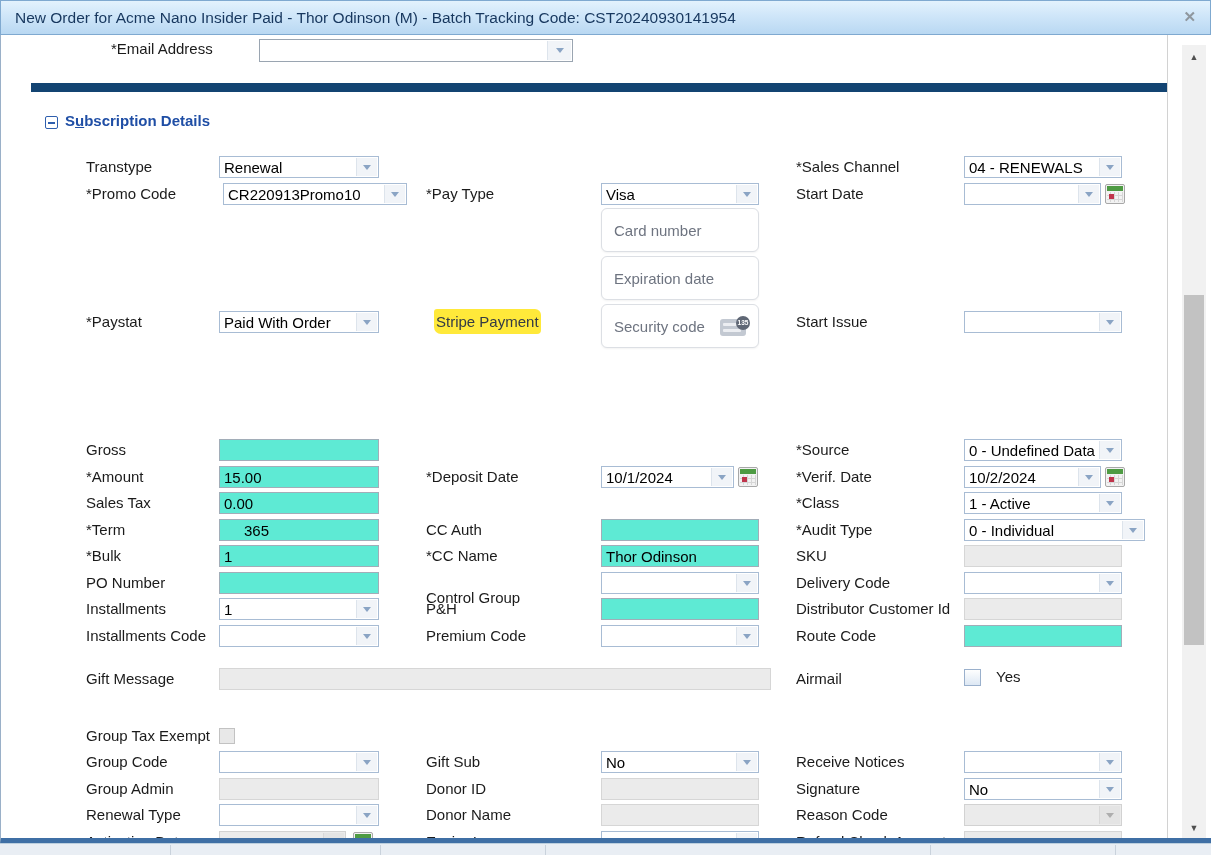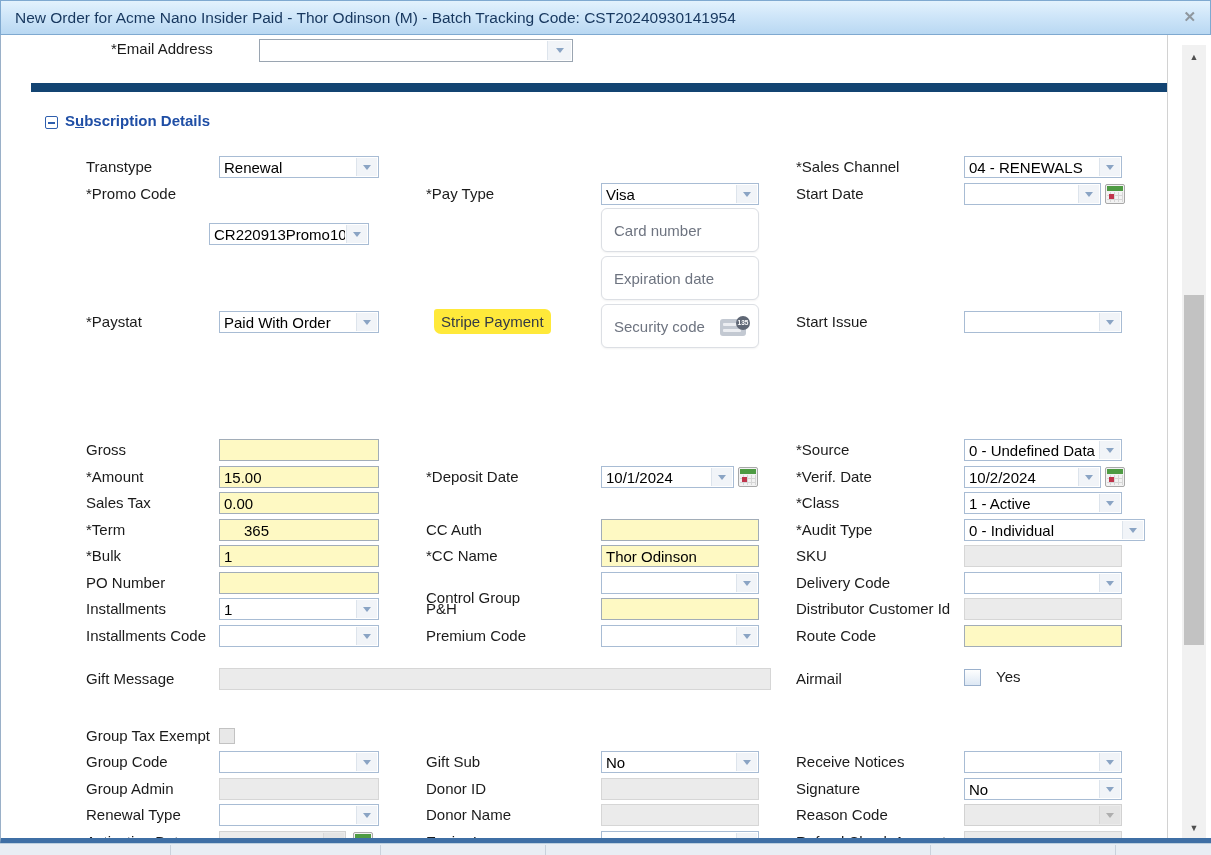--- a/index.html
+++ b/index.html
@@ -14,21 +14,21 @@
 
   .window-body{position:absolute;top:35px;left:0;width:1211px;height:803px;background:#fff;
     box-sizing:content-box;border-left:1px solid #9ab0c8;border-right:1px solid #9ab0c8;
     border-bottom:6px solid #3f6fa5;overflow:hidden;}
   .content-divider{position:absolute;left:1166px;top:0;bottom:0;width:0;border-left:1px solid #d2d2d2;}
   .bottom-strip{position:absolute;left:0;bottom:0;width:1211px;height:11px;background:#e9eef4;border-top:1px solid #bccfde;}
   .bottom-strip i{position:absolute;top:1px;bottom:0;width:1px;background:#c9d2dc;}
 
   
   .lbl{position:absolute;font-size:15px;color:#1b1b1b;line-height:22px;white-space:nowrap;}
-  .tin{position:absolute;height:22px;box-sizing:border-box;border:1px solid #a2adb8;background:#fef9c3;
+  .tin{position:absolute;height:22px;box-sizing:border-box;border:1px solid #a2adb8;background:#5eead4;
     font-family:"Liberation Sans",sans-serif;font-size:15px;color:#000;padding:0 4px;outline:none;}
   .tin.dis{background:#ebebeb;border-color:#d6d6d6;}
   .dd{position:absolute;height:22px;box-sizing:border-box;border:1px solid #a8bcd4;background:#fff;}
   .dd .val{position:absolute;left:4px;right:23px;top:1px;bottom:1px;line-height:19px;font-size:15px;color:#000;
     overflow:hidden;white-space:nowrap;}
   .dd .btn{position:absolute;top:1px;bottom:1px;right:1px;width:20px;background:#f1f4f8;border-left:1px solid #dde4ec;
     display:flex;align-items:center;justify-content:center;}
   .dd .btn::after{content:"";width:0;height:0;border-left:4px solid transparent;border-right:4px solid transparent;
     border-top:5px solid #8aa4c4;}
   .dd.dis{background:#ebebeb;border-color:#d2d2d2;}
@@ -52,21 +52,21 @@
     border-radius:6px;box-shadow:0 1px 2px rgba(0,0,0,.05);}
   .scard input{width:100%;height:100%;box-sizing:border-box;border:none;outline:none;background:transparent;
     padding:0 12px;font-family:"Liberation Sans",sans-serif;font-size:15px;color:#333;}
   .scard input::placeholder{color:#6e7480;opacity:1;}
   .cvc-icon{position:absolute;right:8px;top:11px;width:30px;height:21px;}
   .cvc-icon .card{position:absolute;left:0;top:3px;width:26px;height:17px;background:#c3c9d2;border-radius:3px;}
   .cvc-icon .card i{position:absolute;left:3px;height:3px;background:#eceef2;border-radius:1px;}
   .cvc-icon .badge{position:absolute;right:0;top:0;width:14px;height:14px;border-radius:50%;background:#5f6775;
     color:#fff;font-size:6.5px;font-weight:bold;line-height:14px;text-align:center;}
   .disclaimer{position:absolute;left:600px;width:168px;font-size:11.5px;line-height:16px;color:#6b717c;}
-  .hl{position:absolute;background:#ffe93a;color:#333a45;font-size:15px;line-height:19px;padding:3px 7px;
+  .hl{position:absolute;background:#ffe93a;color:#333a45;font-size:15px;line-height:19px;padding:3px 2px;
     border-radius:3px 6px 4px 7px;}
 
   
   .navy-bar{position:absolute;left:30px;top:48px;width:1136px;height:9px;background:#134472;}
   .collapse-btn{position:absolute;left:44px;top:81px;width:13px;height:13px;box-sizing:border-box;
     border:1px solid #2f5fae;border-radius:2px;background:#fff;}
   .collapse-btn::after{content:"";position:absolute;left:2px;right:2px;top:5px;height:2px;background:#2f5fae;}
   .sec-title{position:absolute;left:64px;top:77px;font-size:15px;font-weight:bold;color:#1f4ea5;white-space:nowrap;}
   .sec-title .ak{text-decoration:underline;}
 
@@ -101,21 +101,21 @@
     <span class="val">Renewal</span>
     <span class="btn"></span>
   </div>
   <span class="lbl" style="left:795px;top:121px;">*Sales Channel</span>
   <div class="dd" style="left:963px;top:121px;width:158px;">
     <span class="val">04 - RENEWALS</span>
     <span class="btn"></span>
   </div>
 
   <span class="lbl" style="left:85px;top:148px;">*Promo Code</span>
-  <div class="dd" style="left:208px;top:148px;width:160px;margin-top:40px;">
+  <div class="dd" style="left:222px;top:148px;width:184px;">
     <span class="val">CR220913Promo10</span>
     <span class="btn"></span>
   </div>
   <span class="lbl" style="left:425px;top:148px;">*Pay Type</span>
   <div class="dd" style="left:600px;top:148px;width:158px;">
     <span class="val">Visa</span>
     <span class="btn"></span>
   </div>
   <span class="lbl" style="left:795px;top:148px;">Start Date</span>
   <div class="dd" style="left:963px;top:148px;width:137px;">

